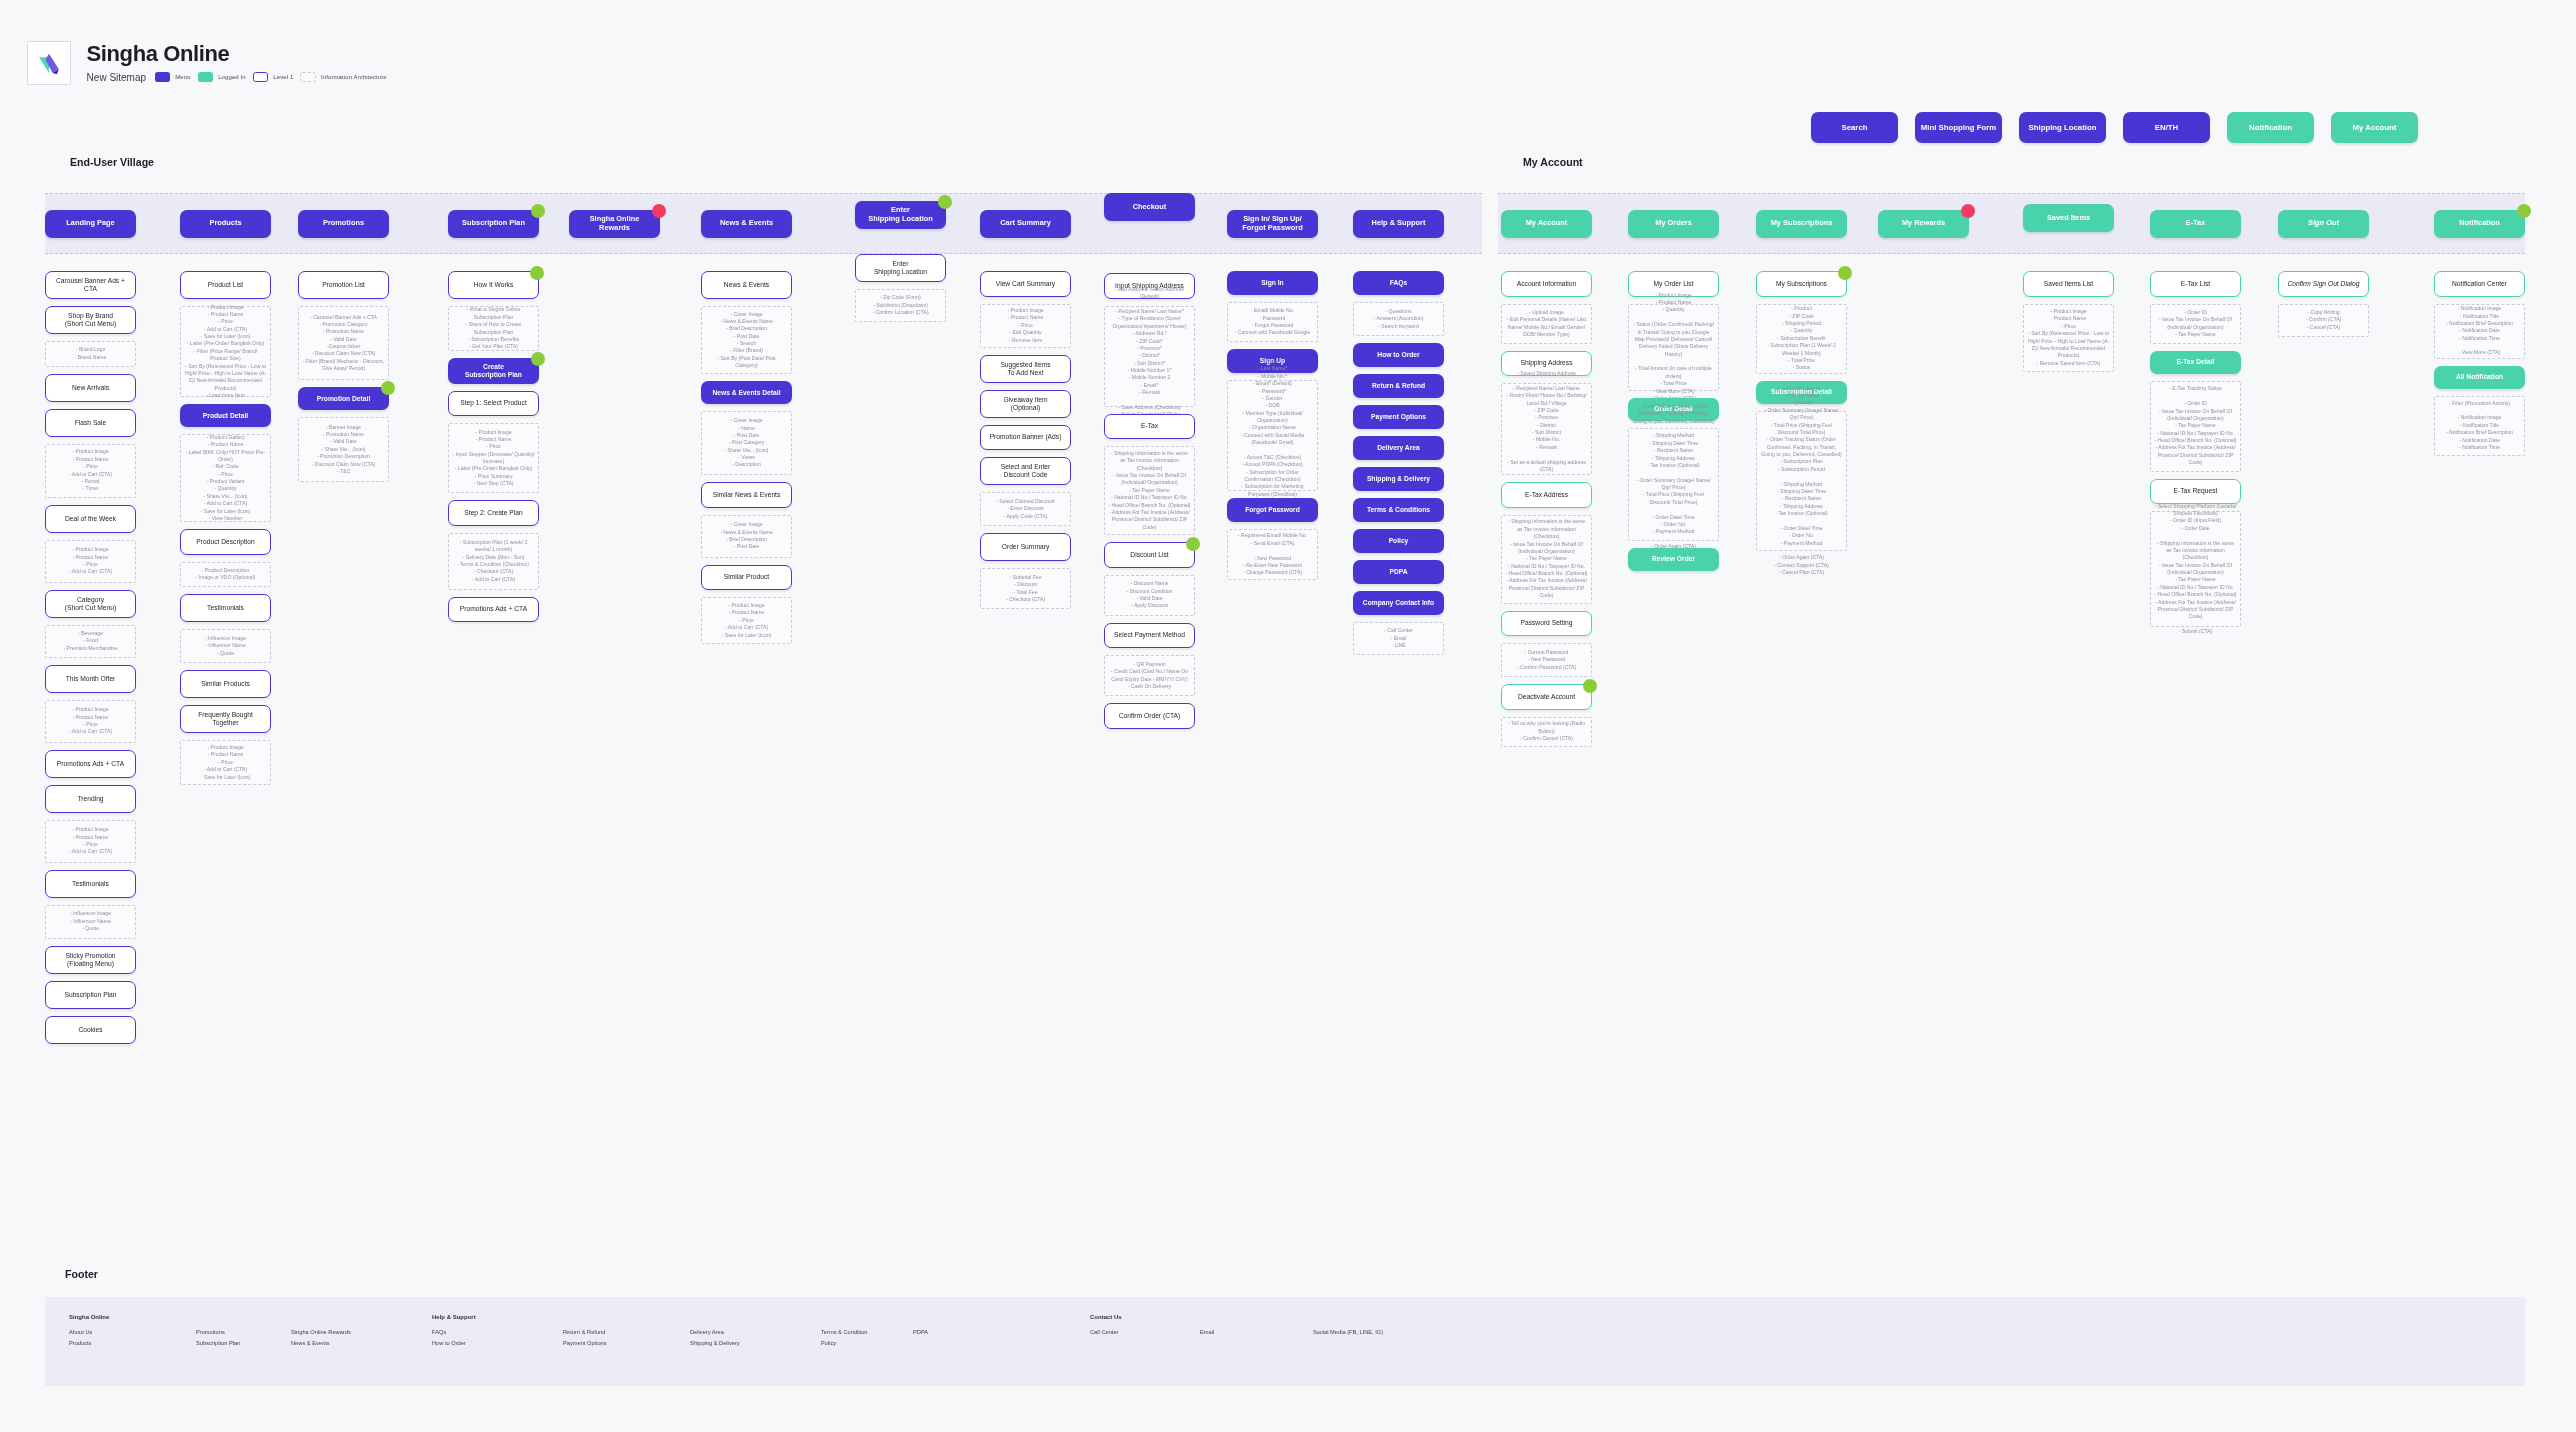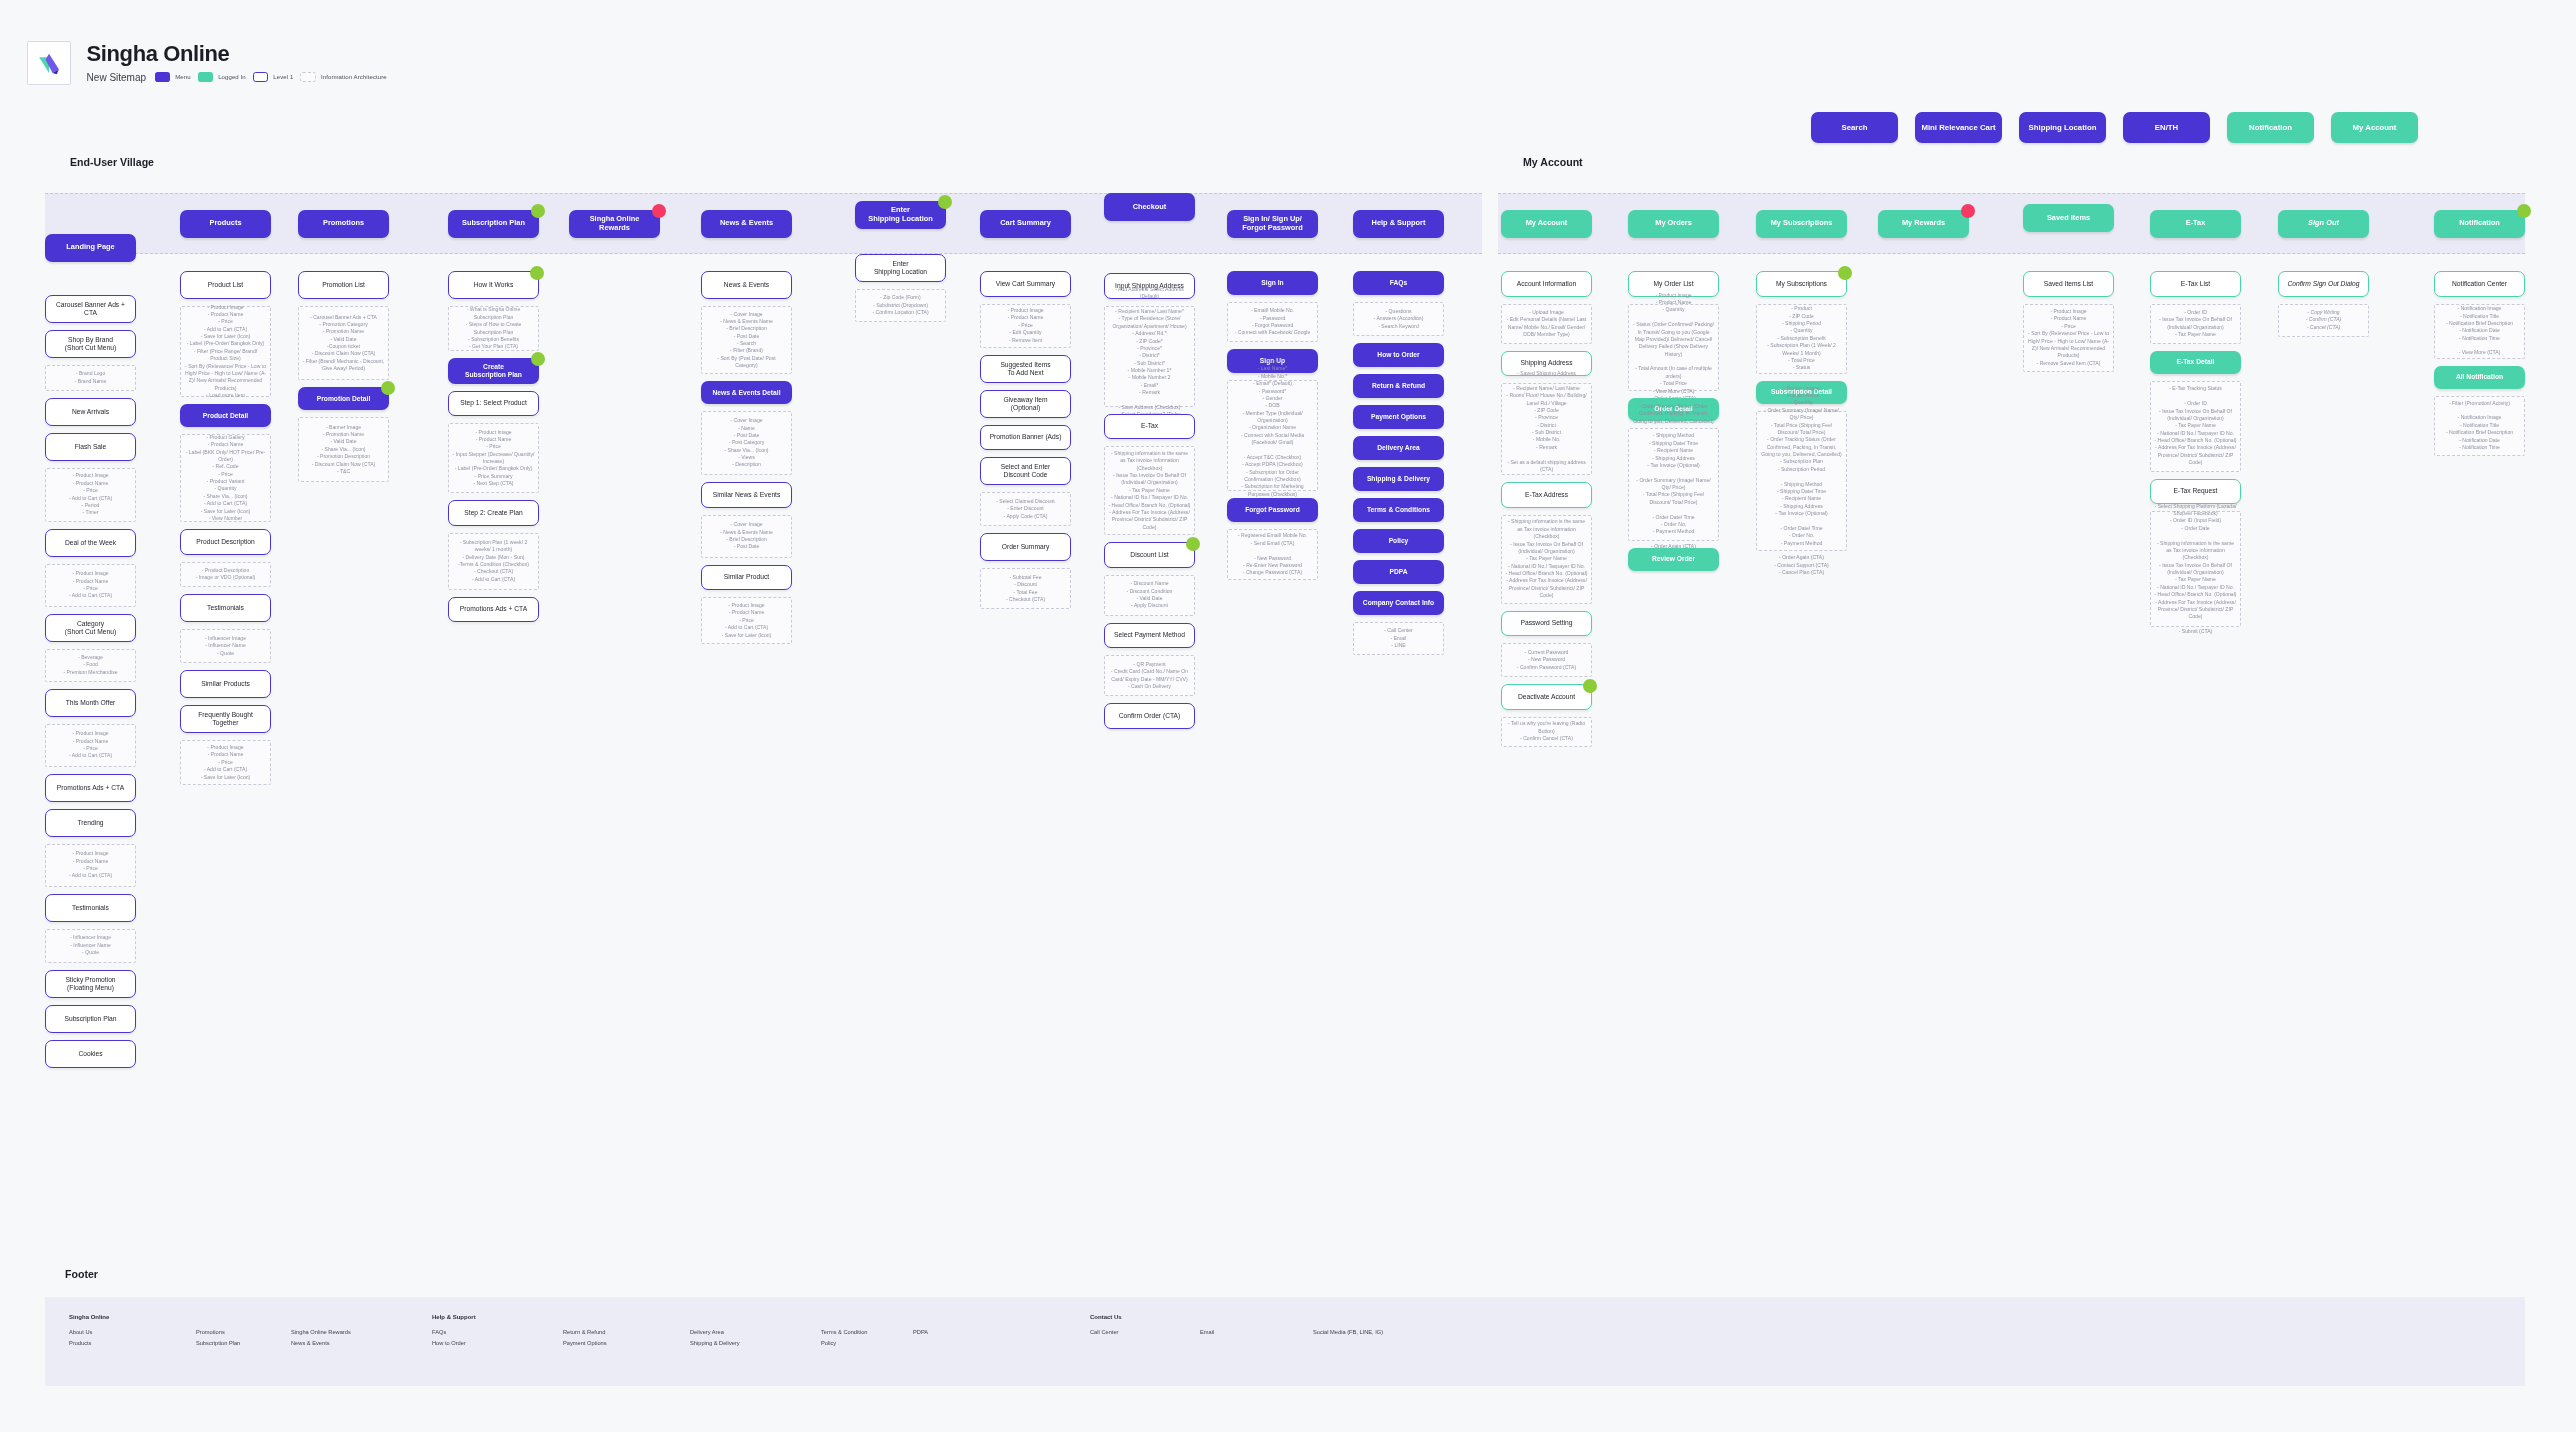--- a/index.html
+++ b/index.html
@@ -114,37 +114,37 @@
       <span class="legend-item">
         <span class="legend-swatch" style="background:#fbfbfd;border:0.7px dashed #c9cad6"></span>
         <span class="legend-label">Information Architecture</span>
       </span>
     </div>
   </div>
 </div>
 
 <div class="topnav" id="topnav">
     <div class="topbtn purple">Search</div>
-    <div class="topbtn purple">Mini Relevance Cart</div>
+    <div class="topbtn purple">Mini Shopping Form</div>
     <div class="topbtn purple">Shipping Location</div>
     <div class="topbtn purple">EN/TH</div>
     <div class="topbtn green">Notification</div>
     <div class="topbtn green">My Account</div>
   </div>
 
 <div class="section-title" id="sec-enduser">End-User Village</div>
 <div class="section-title" id="sec-myacct">My Account</div>
 <div class="section-title" id="sec-footer">Footer</div>
 
 <div class="band" id="band-a"></div>
 <div class="band" id="band-b"></div>
 
 <div id="columns-root">
     <div class="col" style="left: 45px; top: 193px; width: 91px;">
-      <div style="height: 61px; display: flex; align-items: center; margin-top: 24px;">
+      <div style="height: 61px; display: flex; align-items: center;">
         <div class="node n-l1 purple" style="height: 28px; width: 100%; margin-bottom: 0px; white-space: pre-line;">Landing Page</div>
       </div>
       <div style="padding-top: 17px;">
         <div class="node n-lv" style="height: 28px; white-space: pre-line;">Carousel Banner Ads + CTA</div>
         <div class="node n-lv" style="height: 28px; white-space: pre-line;">Shop By Brand
 (Short Cut Menu)</div>
         <div class="node n-ia" style="height: 25.5px; white-space: pre-line;">- Brand Logo
 - Brand Name</div>
         <div class="node n-lv" style="height: 28px; white-space: pre-line;">New Arrivals</div>
         <div class="node n-lv" style="height: 28px; white-space: pre-line;">Flash Sale</div>

